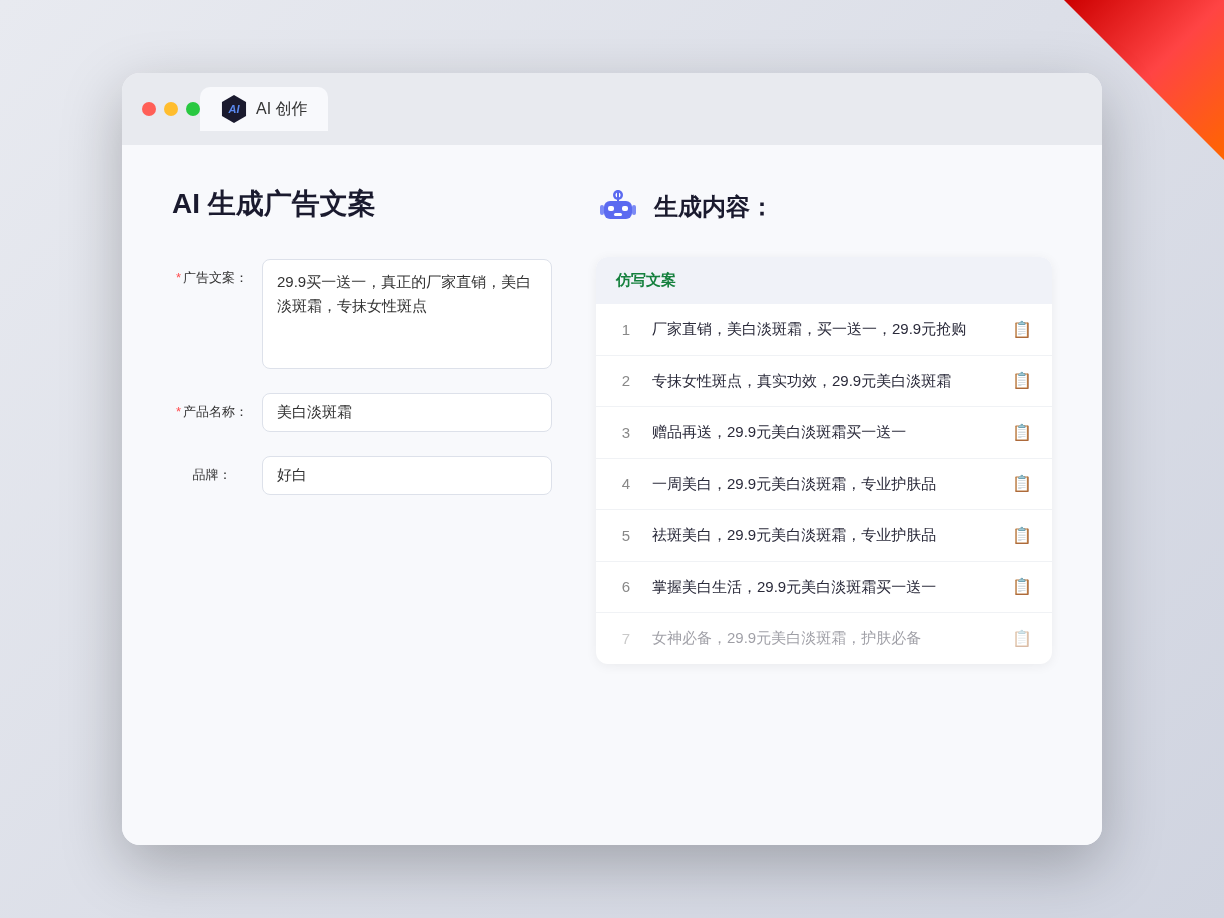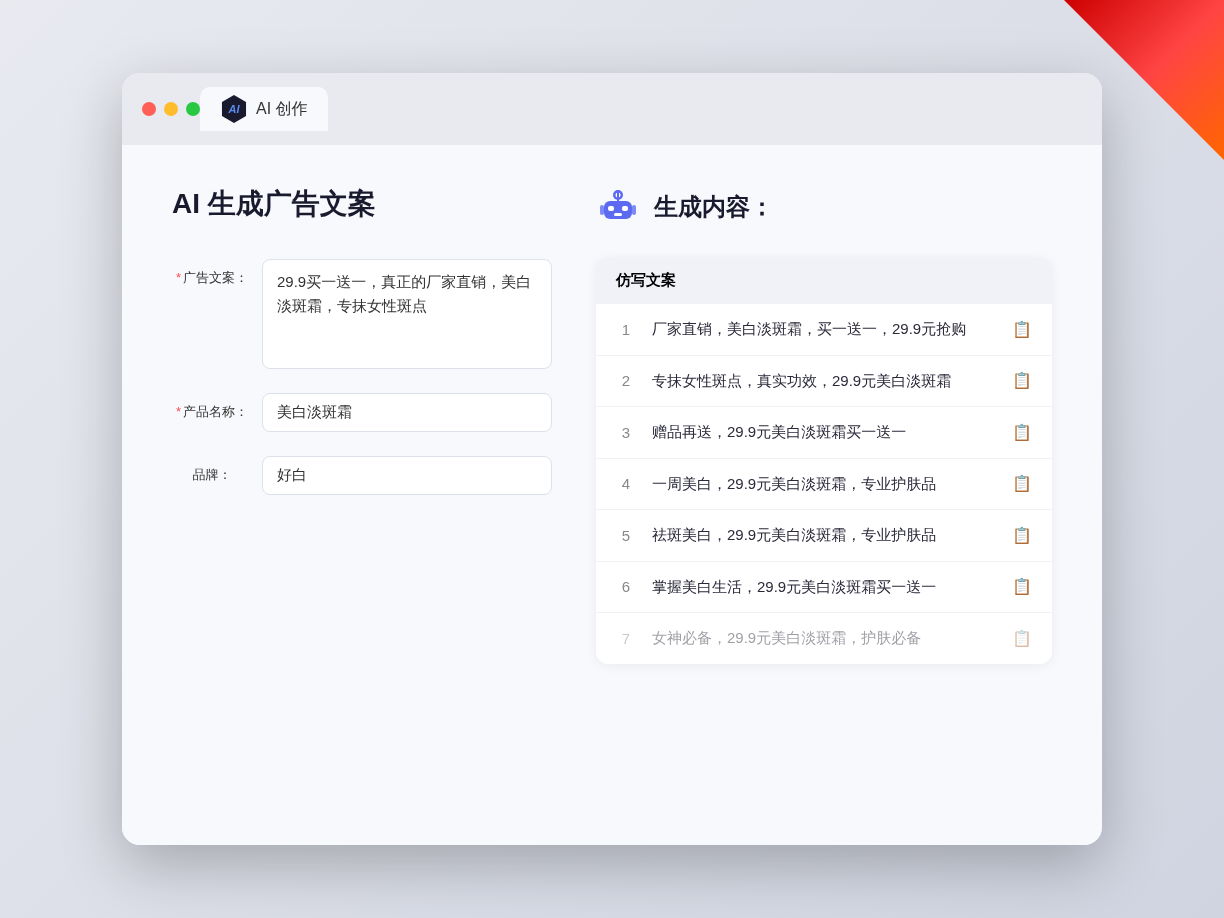--- a/index.html
+++ b/index.html
@@ -164,21 +164,21 @@
       background: #fff;
       border-radius: 12px;
       overflow: hidden;
       box-shadow: 0 2px 12px rgba(0,0,0,0.06);
     }
     .table-header {
       background: #f0f2f8;
       padding: 14px 20px;
       font-size: 15px;
       font-weight: 600;
-      color: #000000;
+      color: #15803d;
     }
 
     .result-row {
       display: flex;
       align-items: center;
       padding: 14px 20px;
       border-bottom: 1px solid #f0f2f5;
       gap: 16px;
     }
     .result-row:last-child {

